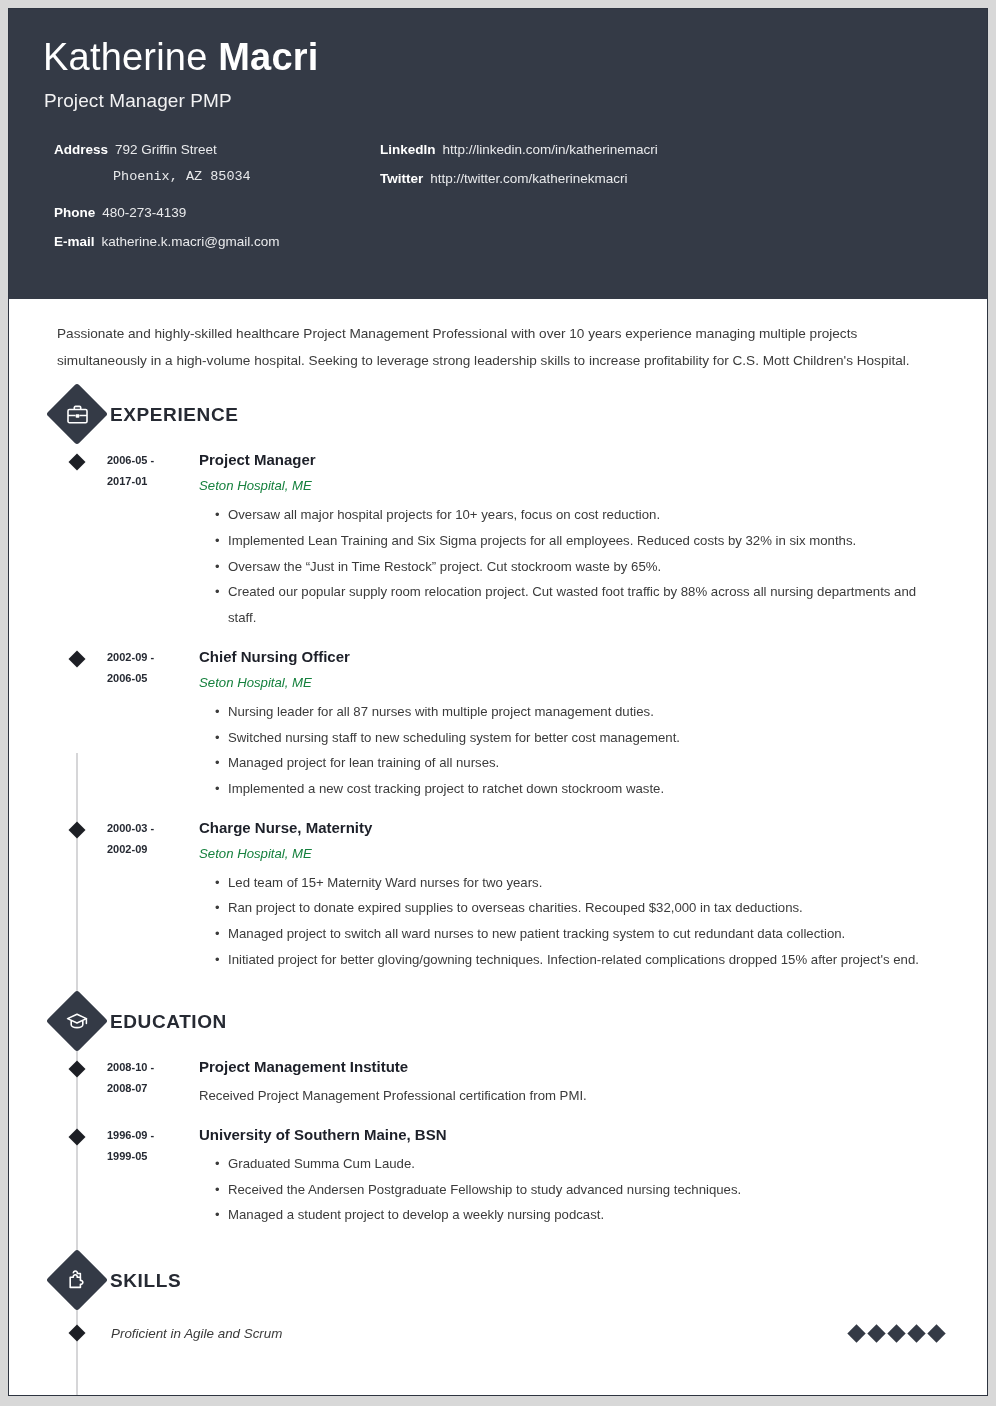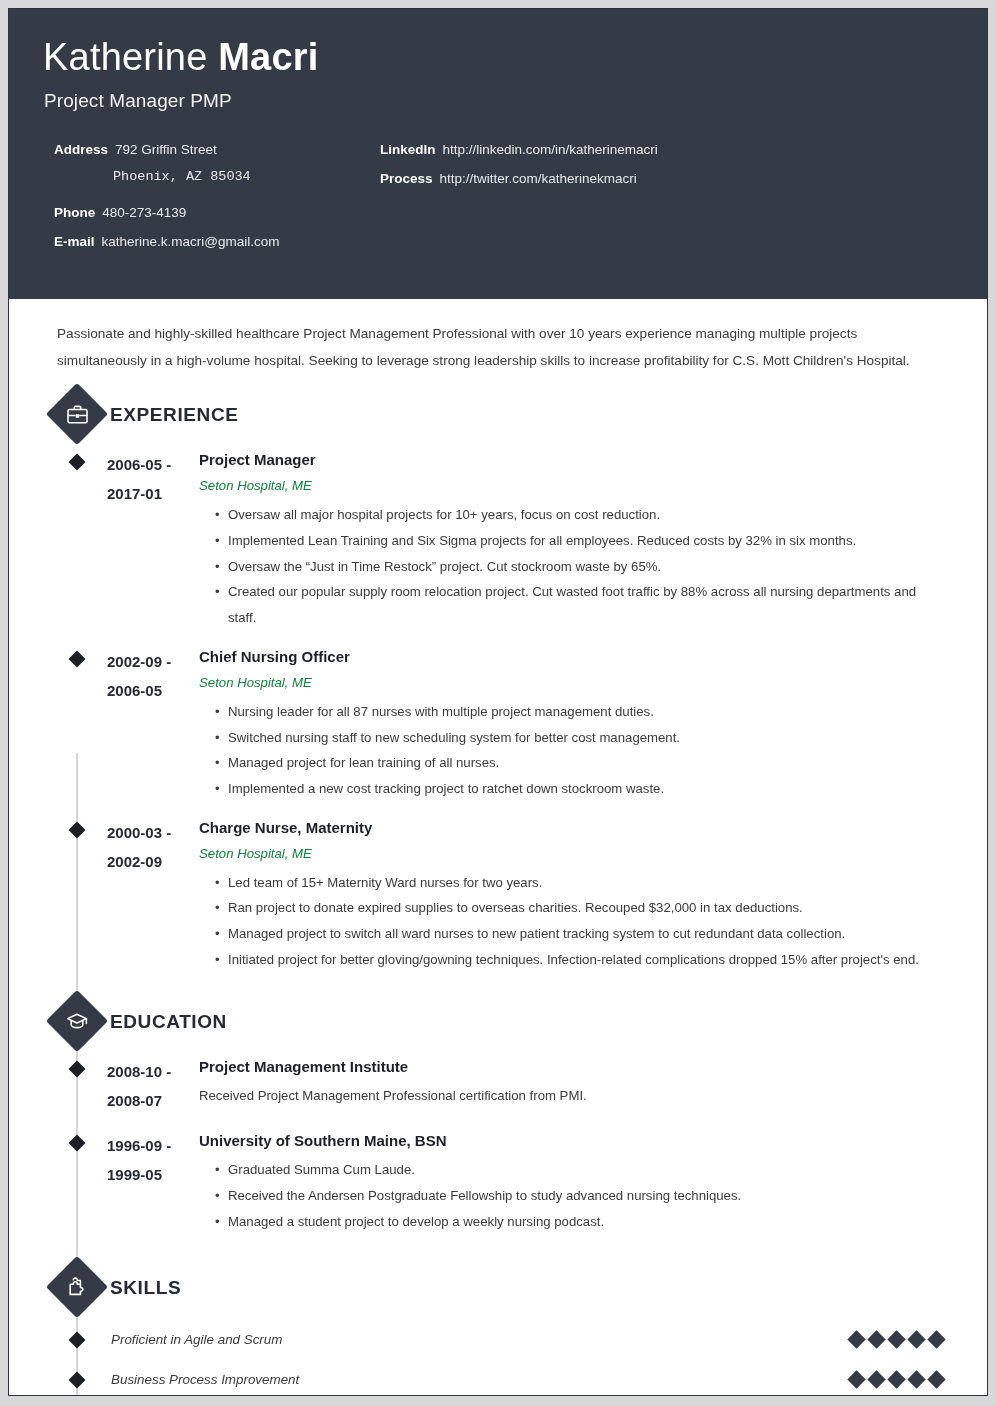--- a/index.html
+++ b/index.html
@@ -168,21 +168,21 @@
     left: 62px;
     top: 18px;
     width: 12px;
     height: 12px;
     background: #1d1f25;
     transform: rotate(45deg);
   }
   .dates {
     width: 92px;
     margin-left: 98px;
-    font-size: 15px;
+    font-size: 11px;
     font-weight: 700;
     color: #262a33;
     line-height: 1.95;
     flex: 0 0 auto;
   }
   .entry-main {
     flex: 1 1 auto;
     padding-right: 40px;
   }
   .entry-title {
@@ -288,21 +288,21 @@
           <span class="val">katherine.k.macri@gmail.com</span>
         </div>
       </div>
 
       <div class="contact-col-right">
         <div class="crow">
           <span class="lbl">LinkedIn</span>
           <span class="val">http://linkedin.com/in/katherinemacri</span>
         </div>
         <div class="crow">
-          <span class="lbl">Process</span>
+          <span class="lbl">Twitter</span>
           <span class="val">http://twitter.com/katherinekmacri</span>
         </div>
       </div>
     </div>
   </div>
 
   <div class="content">
 
     <p class="summary">Passionate and highly-skilled healthcare Project Management Professional with over 10 years experience managing multiple projects simultaneously in a high-volume hospital. Seeking to leverage strong leadership skills to increase profitability for C.S. Mott Children's Hospital.</p>
 
@@ -436,27 +436,16 @@
         <div class="skill-name">Proficient in Agile and Scrum</div>
         <div class="skill-rating">
           <span class="rdiamond"></span>
           <span class="rdiamond"></span>
           <span class="rdiamond"></span>
           <span class="rdiamond"></span>
           <span class="rdiamond"></span>
         </div>
       </div>
 
-      <div class="skill-row" style="margin-top:6px;">
-        <div class="marker"></div>
-        <div class="skill-name">Business Process Improvement</div>
-        <div class="skill-rating">
-          <span class="rdiamond"></span>
-          <span class="rdiamond"></span>
-          <span class="rdiamond"></span>
-          <span class="rdiamond"></span>
-          <span class="rdiamond"></span>
-        </div>
-      </div>
     </div>
 
   </div>
 </div>
 
 </body></html>

